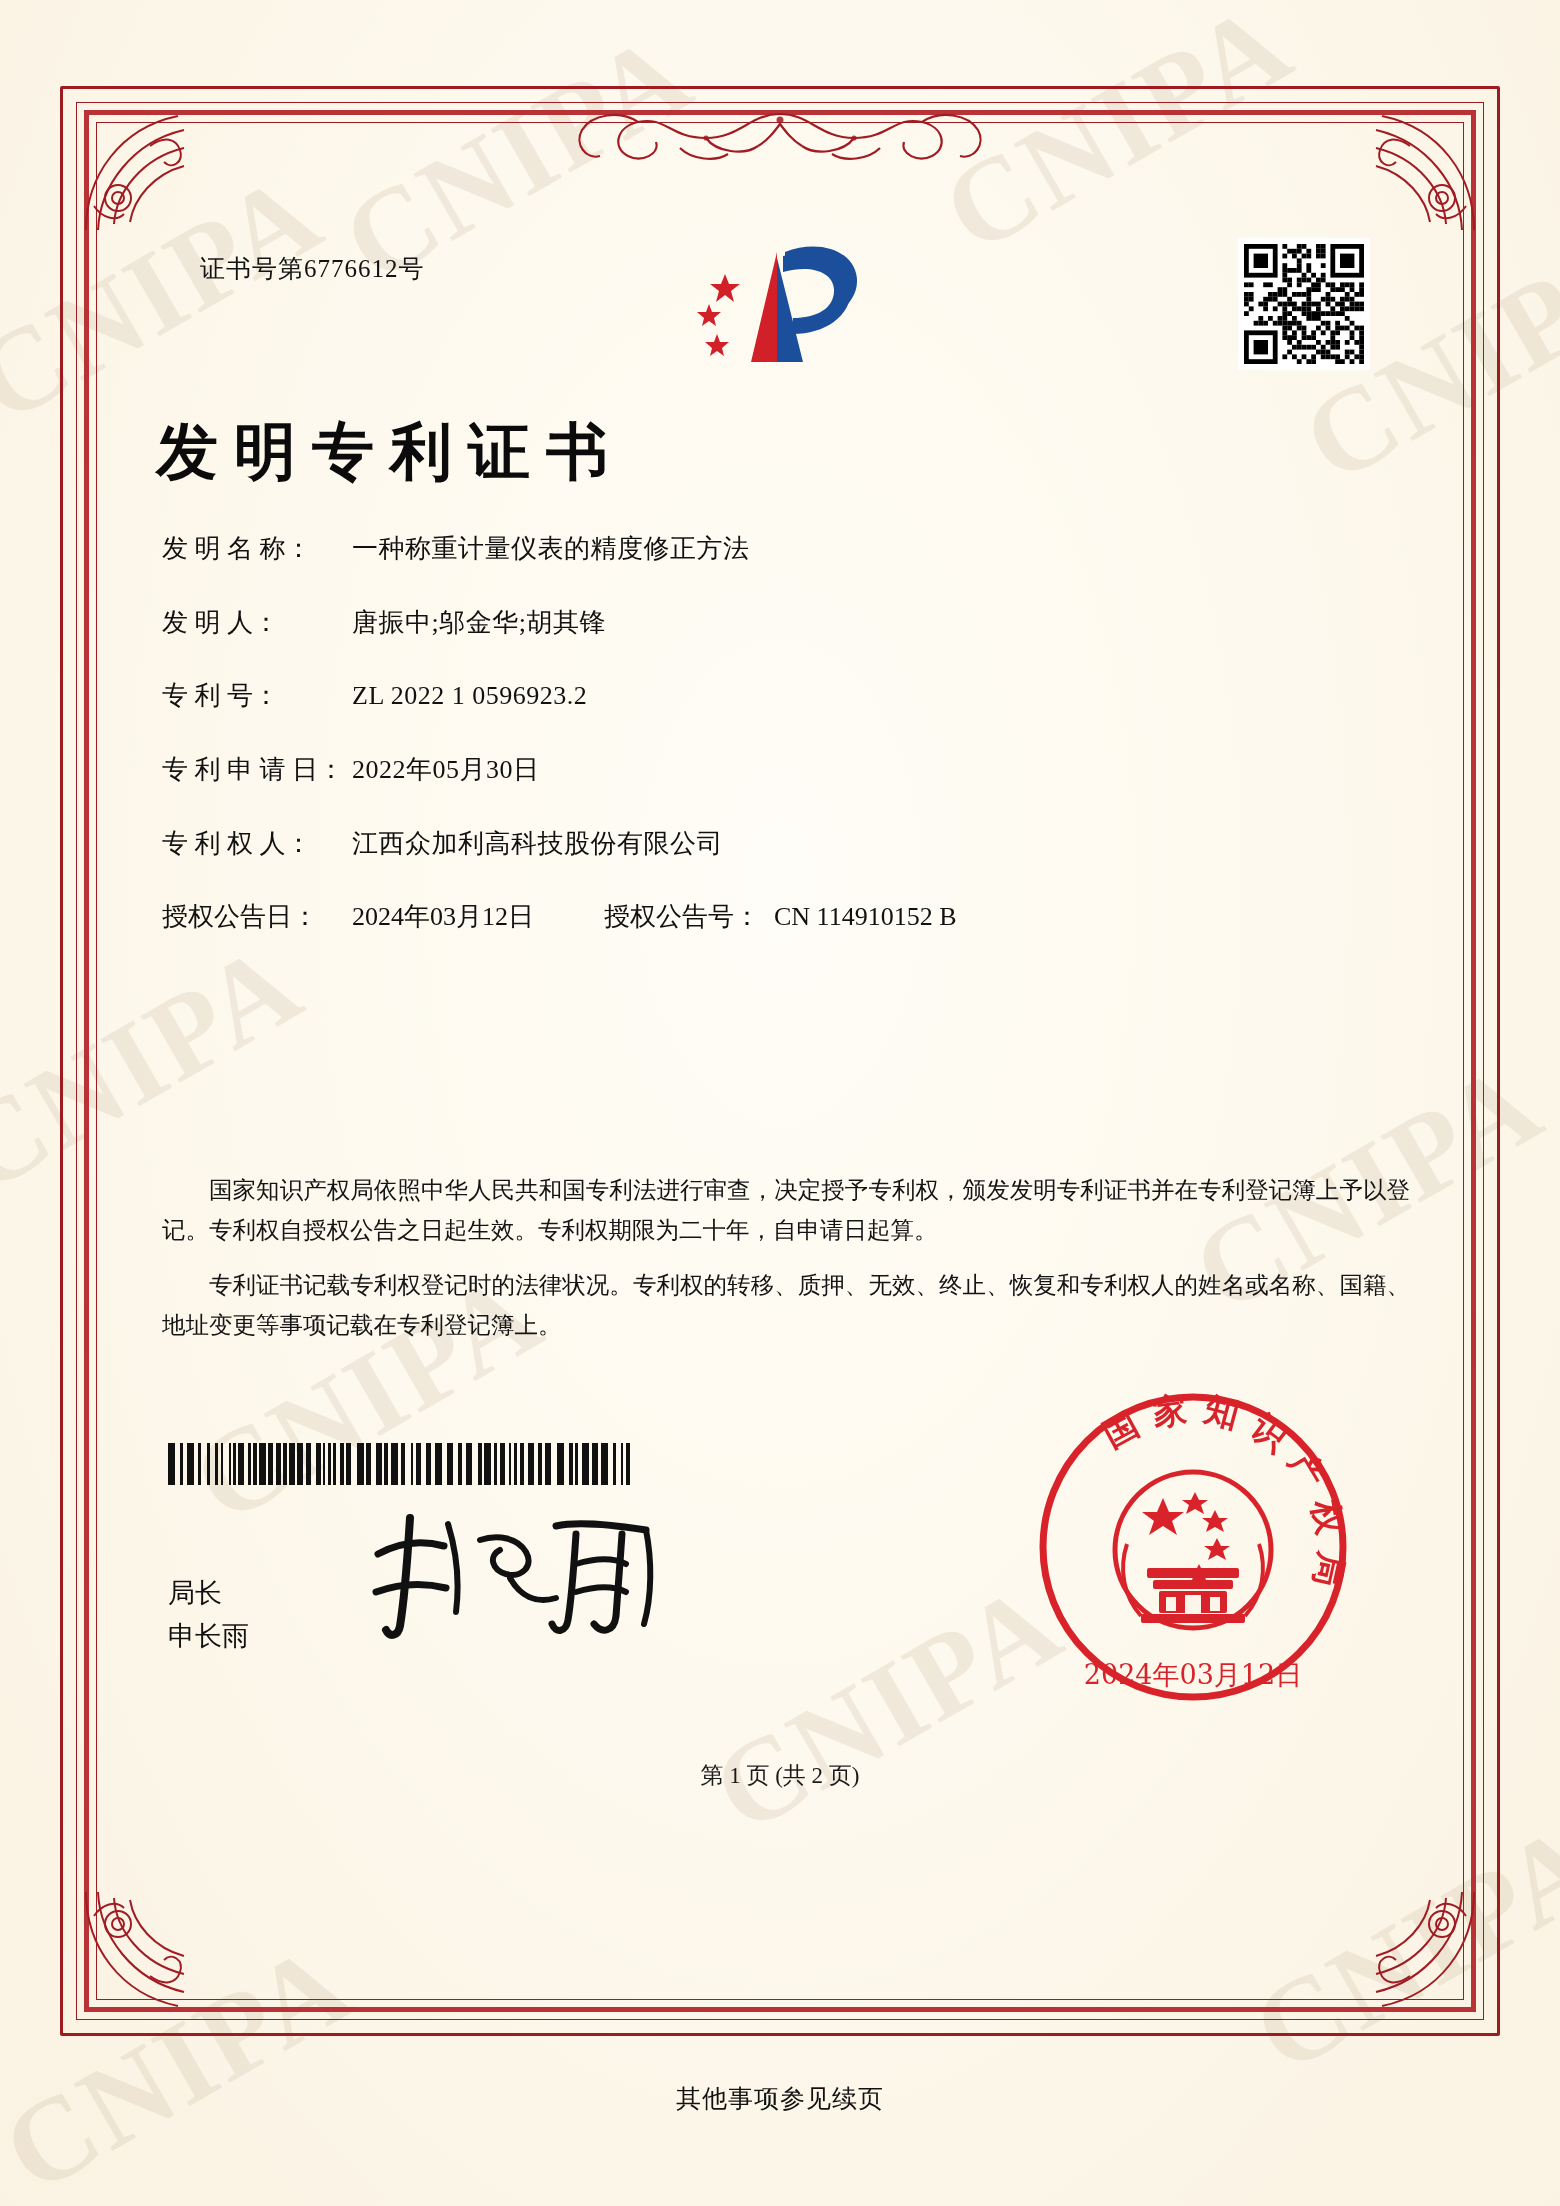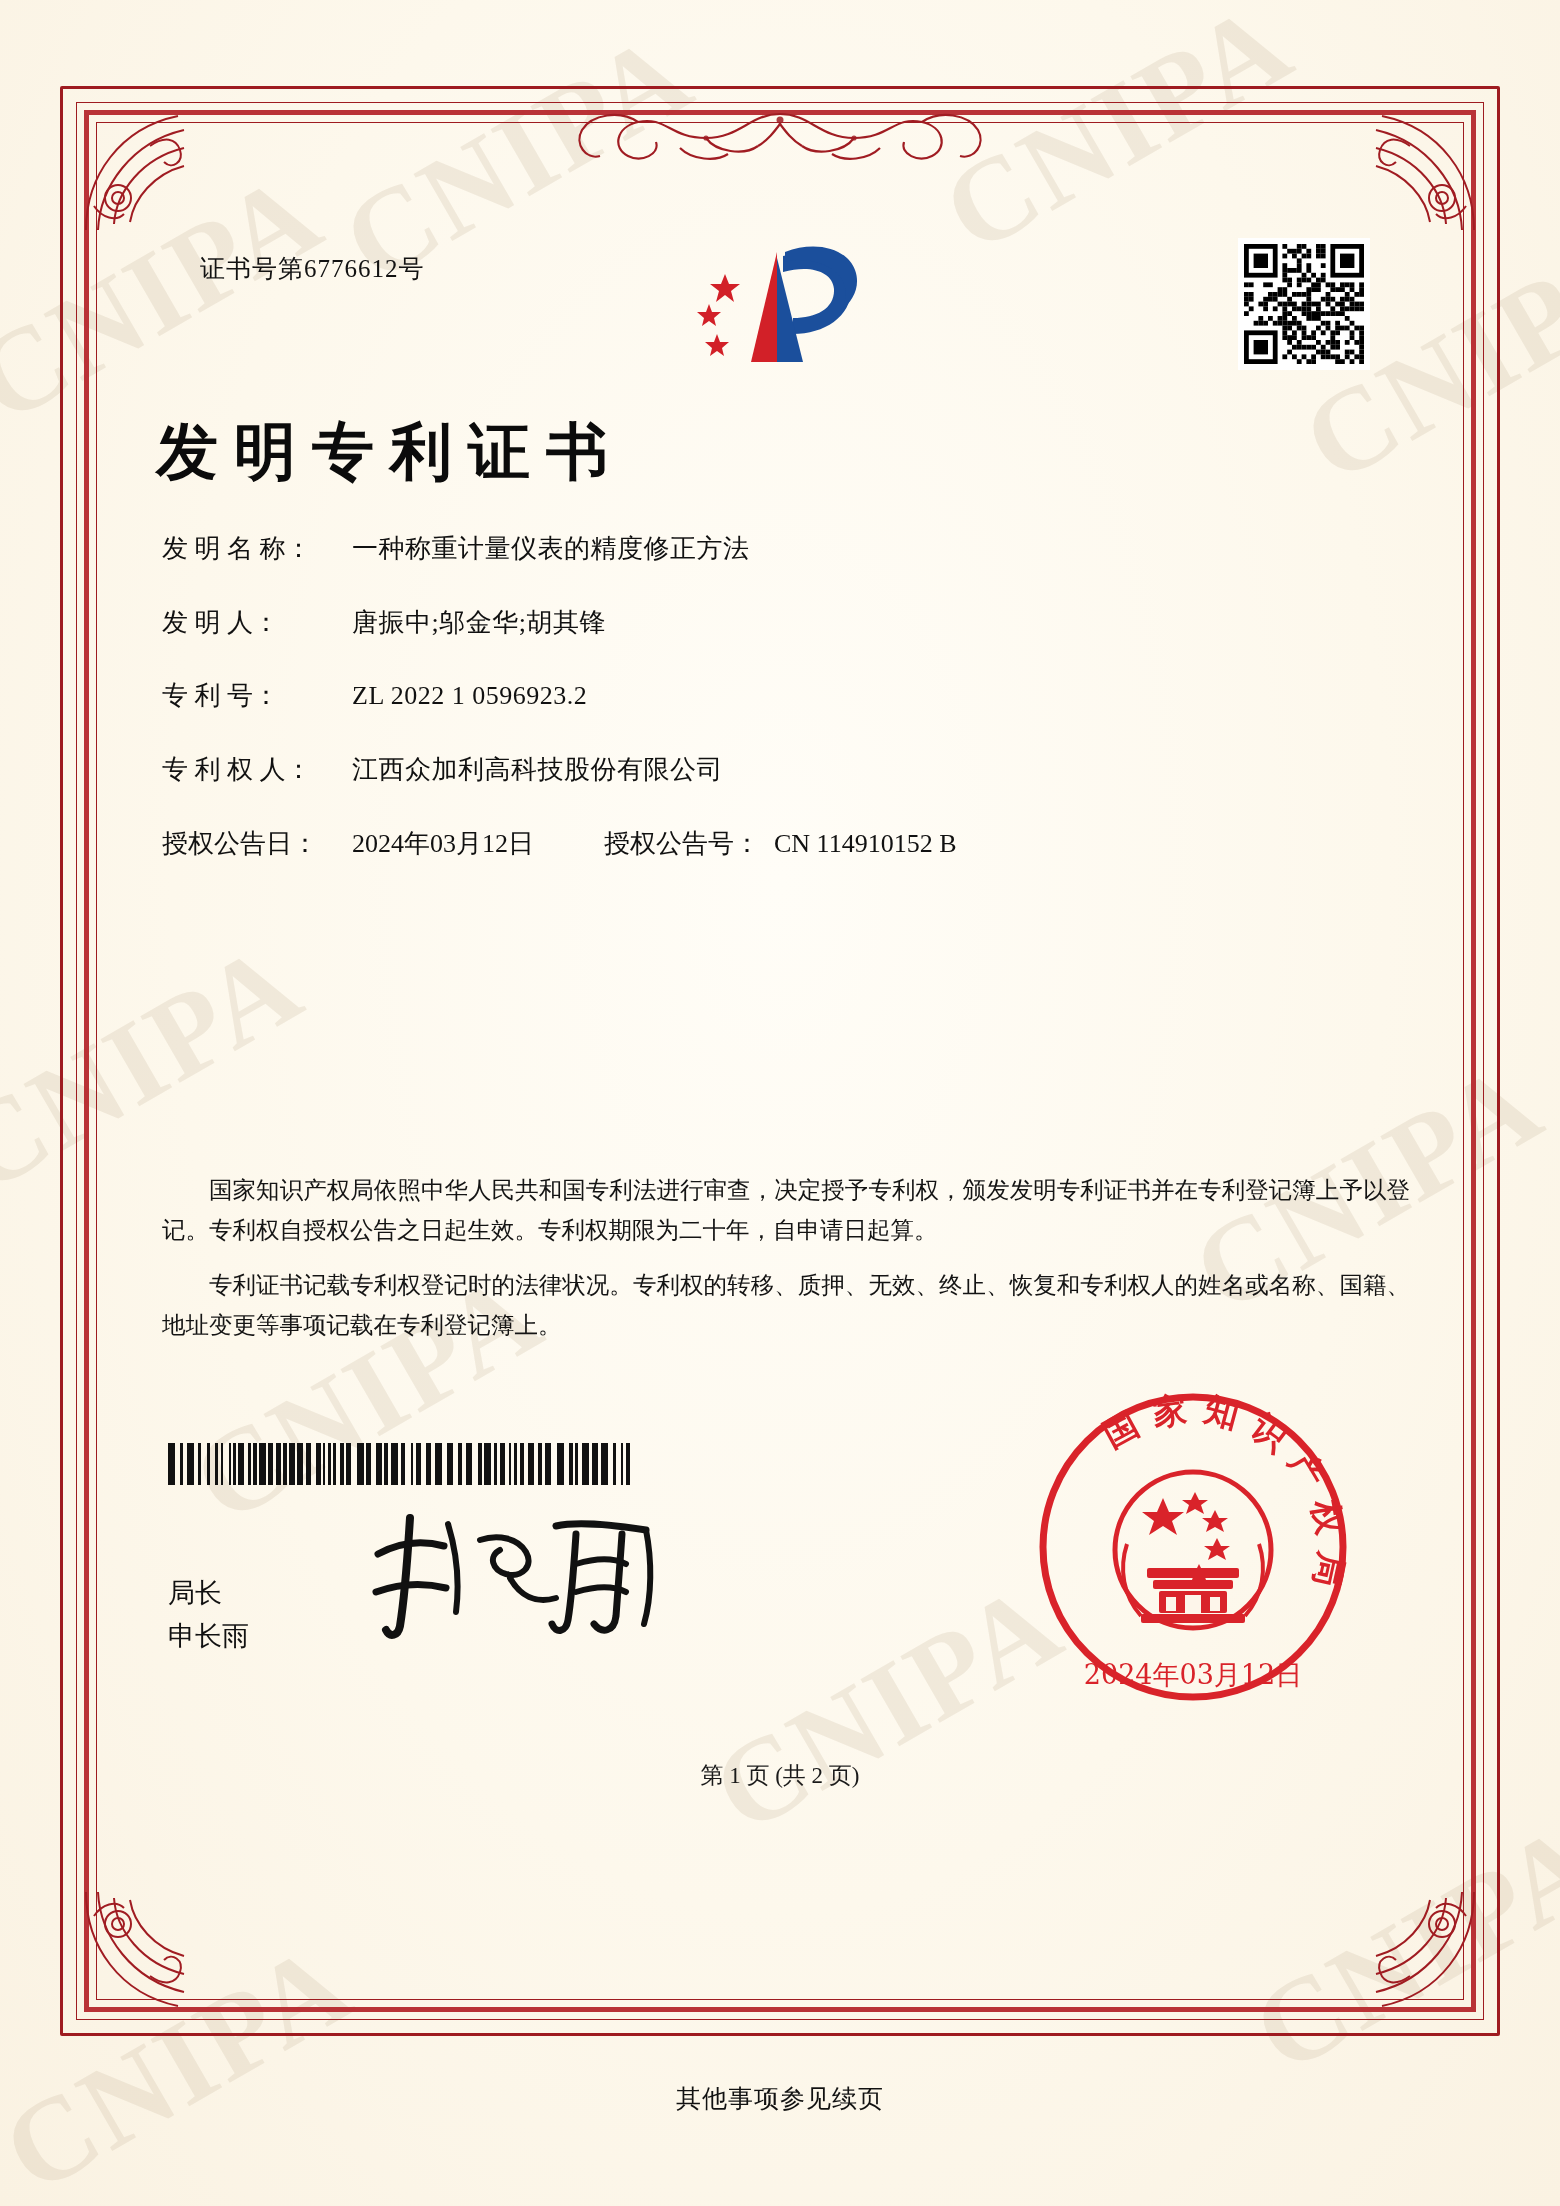--- a/index.html
+++ b/index.html
@@ -626,20 +626,24 @@
       <div class="frow">
         <div class="flabel">发 明 人：</div>
         <div class="fvalue">唐振中;邬金华;胡其锋</div>
       </div>
 
       <div class="frow">
         <div class="flabel">专 利 号：</div>
         <div class="fvalue">ZL 2022 1 0596923.2</div>
       </div>
 
+      <div class="frow">
+        <div class="flabel">专 利 申 请 日：</div>
+        <div class="fvalue">2022年05月30日</div>
+      </div>
 
       <div class="frow">
         <div class="flabel">专 利 权 人：</div>
         <div class="fvalue">江西众加利高科技股份有限公司</div>
       </div>
 
 
       <div class="frow pubrow">
         <div class="flabel">授权公告日：</div>
         <div>2024年03月12日</div>

